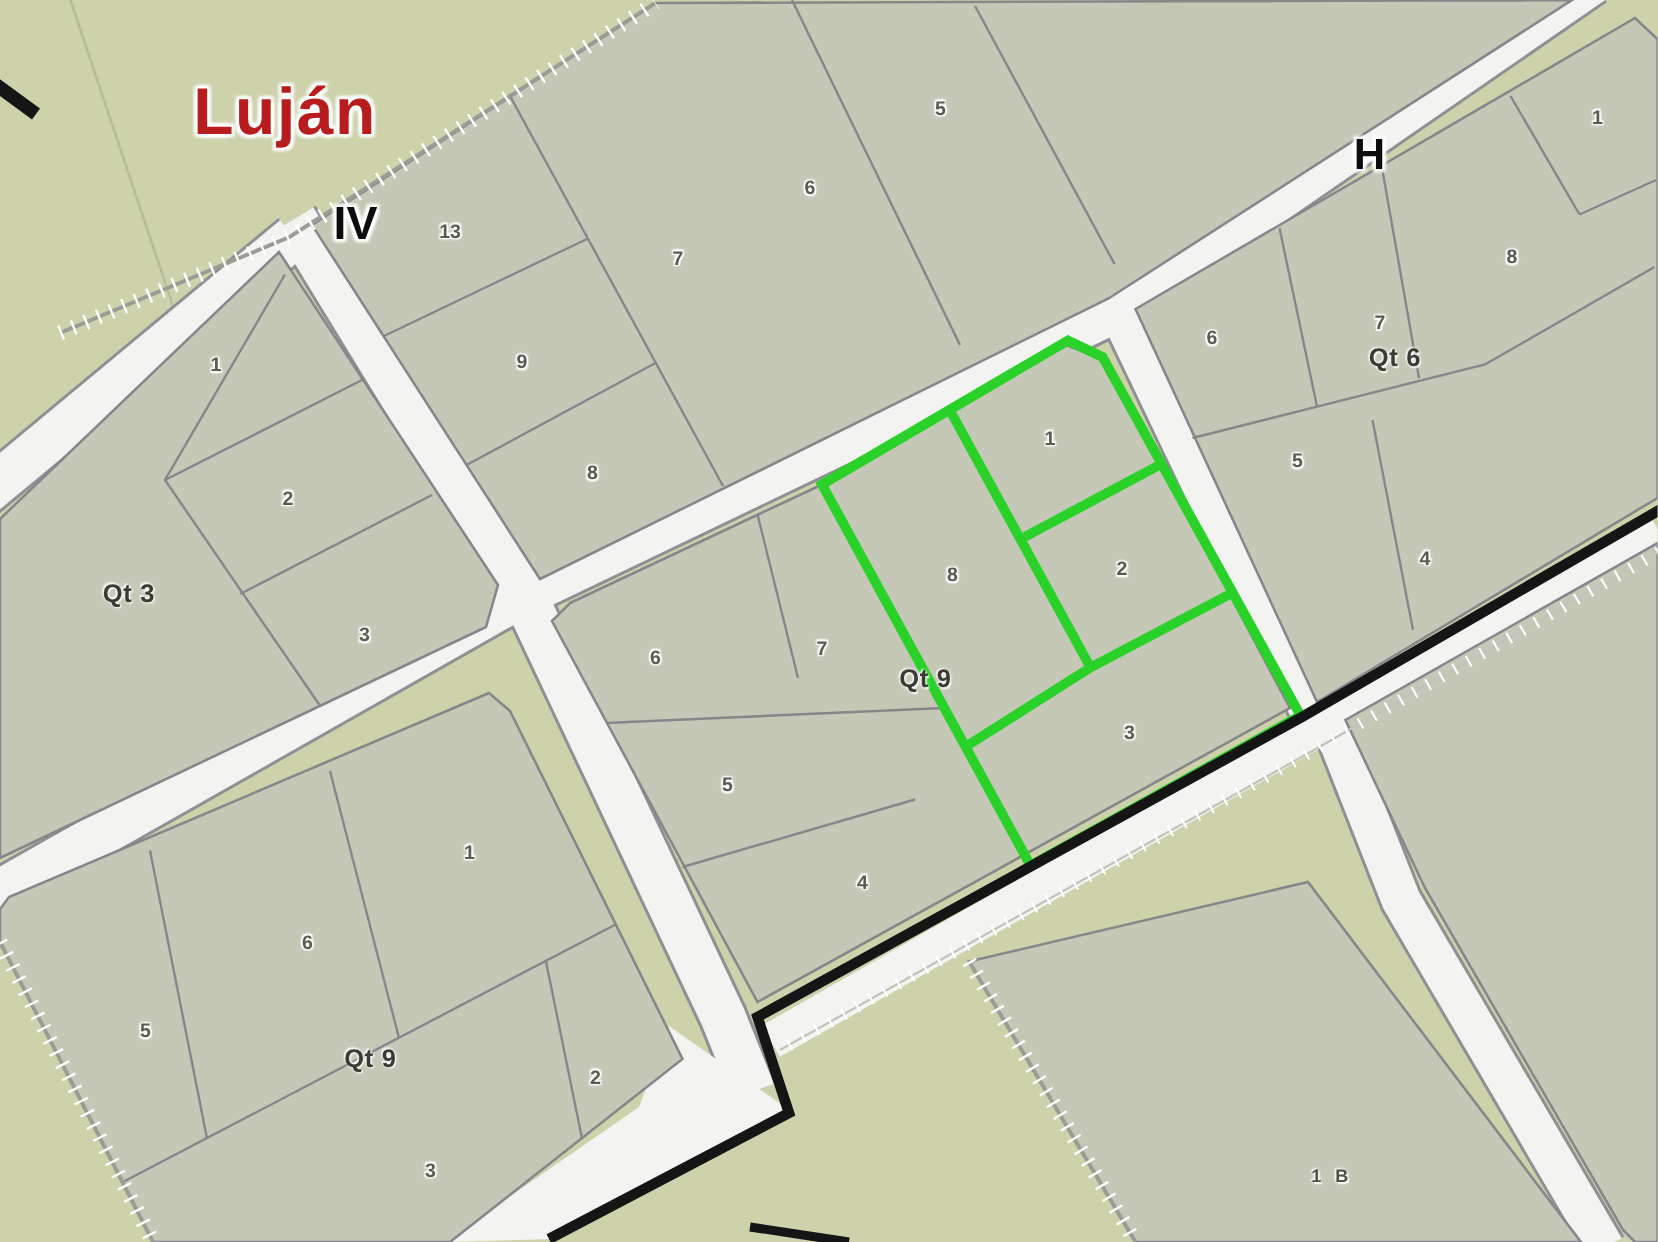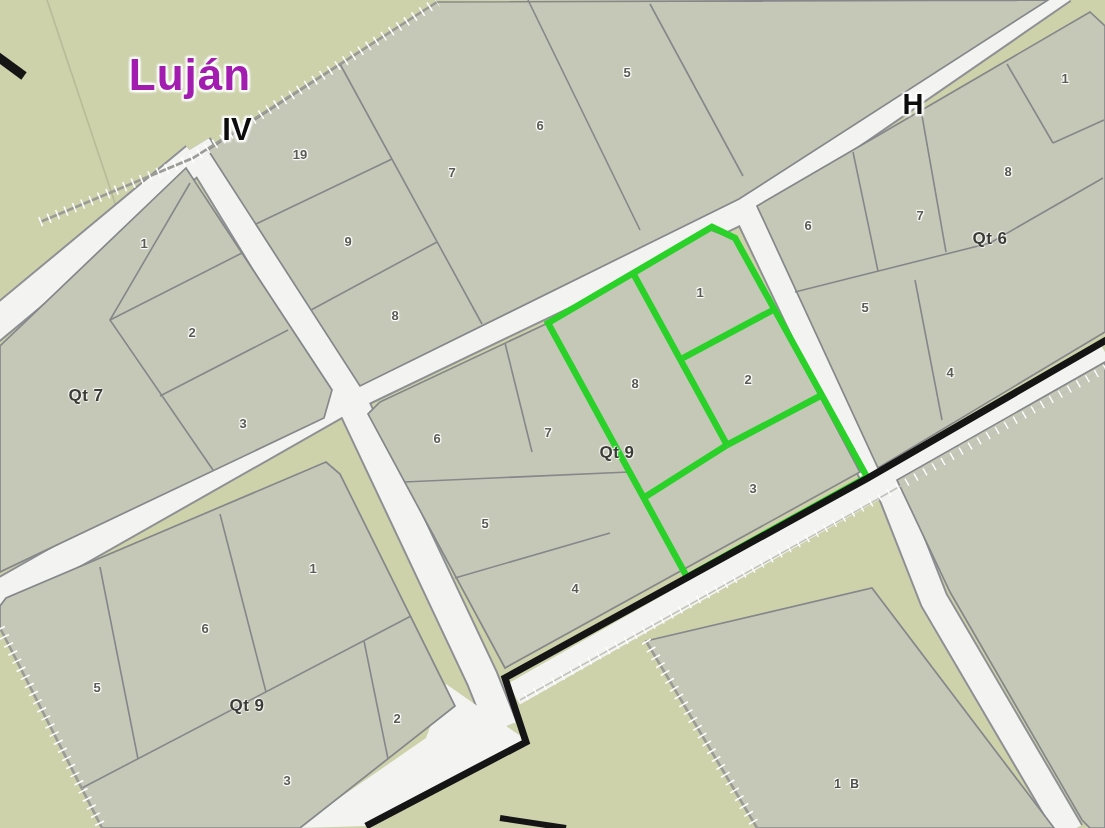--- a/index.html
+++ b/index.html
@@ -5,24 +5,24 @@
   html,body{margin:0;padding:0;background:#cdd2ab;}
   #stage{position:relative;width:1105px;height:828px;overflow:hidden;
          font-family:"Liberation Sans", sans-serif;}
   #map-svg{position:absolute;left:0;top:0;}
   .lbl-layer{position:absolute;left:0;top:0;width:100%;height:100%;pointer-events:none;}
   .lbl{position:absolute;transform:translate(-50%,-50%);white-space:nowrap;}
   .plbl{font-size:13px;font-weight:bold;color:#5a5b53;
         text-shadow:-1px -1px 1px #fff,1px -1px 1px #fff,-1px 1px 1px #fff,1px 1px 1px #fff,0 0 3px #fff;}
   .blbl{font-size:17px;font-weight:bold;color:#3a3b35;letter-spacing:.5px;
         text-shadow:-1px -1px 1px rgba(255,255,255,.8),1px 1px 1px rgba(255,255,255,.8),0 0 3px rgba(255,255,255,.7);}
-  .locality{font-size:44px;font-weight:bold;color:#a21caf;letter-spacing:1px;
+  .locality{font-size:44px;font-weight:bold;color:#b91c1c;letter-spacing:1px;
         text-shadow:-2px -2px 2px #fff,2px -2px 2px #fff,-2px 2px 2px #fff,2px 2px 2px #fff,0 0 5px #fff;}
   .sector{font-size:31px;font-weight:bold;color:#0c0c0c;
-        text-shadow:-2px -2px 2px #fff,2px -2px 2px #fff,-2px 2px 2px #fff,2px 2px 2px #fff,0 0 4px #fff;}
+        text-shadow:-2px -2px 2px #fff,2px -2px 2px #fff,-2px 2px 2px #fff,2px 2px 2px #fff,0 0 4px #fff;margin-top:19px;}
   .street{font-size:29px;font-weight:bold;color:#0c0c0c;
         text-shadow:-2px -2px 2px #fff,2px -2px 2px #fff,-2px 2px 2px #fff,2px 2px 2px #fff,0 0 4px #fff;}
   .corner-lbl{font-size:12px;font-weight:bold;color:#4e4f49;letter-spacing:3px;
         text-shadow:-1px -1px 1px #fff,1px 1px 1px #fff,0 0 3px #fff;}
 </style>
 </head>
 <body>
 
 <div id="stage">
 
@@ -113,26 +113,26 @@
       <path d="M -6 54 L 24 76" stroke-width="9"></path>
     </g>
   </svg>
 
   <div class="lbl-layer">
 
     <div class="lbl locality" style="left:190px;top:75px">Luján</div>
     <div class="lbl sector" style="left:237px;top:130px">IV</div>
     <div class="lbl street" style="left:913px;top:104px">H</div>
 
-    <div class="lbl blbl" style="left:86px;top:396px">Qt 7</div>
+    <div class="lbl blbl" style="left:86px;top:396px">Qt 3</div>
     <div class="lbl blbl" style="left:617px;top:453px">Qt 9</div>
     <div class="lbl blbl" style="left:247px;top:706px">Qt 9</div>
-    <div class="lbl blbl" style="left:990px;top:239px">Qt 6</div>
+    <div class="lbl blbl" style="left:930px;top:239px">Qt 6</div>
 
-    <div class="lbl plbl" style="left:300px;top:154px">19</div>
+    <div class="lbl plbl" style="left:300px;top:154px">13</div>
     <div class="lbl plbl" style="left:348px;top:241px">9</div>
     <div class="lbl plbl" style="left:395px;top:315px">8</div>
     <div class="lbl plbl" style="left:452px;top:172px">7</div>
     <div class="lbl plbl" style="left:540px;top:125px">6</div>
     <div class="lbl plbl" style="left:627px;top:72px">5</div>
 
     <div class="lbl plbl" style="left:144px;top:243px">1</div>
     <div class="lbl plbl" style="left:192px;top:332px">2</div>
     <div class="lbl plbl" style="left:243px;top:423px">3</div>
 
@@ -152,15 +152,15 @@
     <div class="lbl plbl" style="left:397px;top:718px">2</div>
     <div class="lbl plbl" style="left:287px;top:780px">3</div>
 
     <div class="lbl plbl" style="left:808px;top:225px">6</div>
     <div class="lbl plbl" style="left:920px;top:215px">7</div>
     <div class="lbl plbl" style="left:1008px;top:171px">8</div>
     <div class="lbl plbl" style="left:1065px;top:78px">1</div>
     <div class="lbl plbl" style="left:865px;top:307px">5</div>
     <div class="lbl plbl" style="left:950px;top:372px">4</div>
 
-    <div class="lbl corner-lbl" style="left:848px;top:784px">1 B</div>
+    <div class="lbl corner-lbl" style="left:888px;top:784px">1 B</div>
   </div>
 </div>
 
 </body></html>

